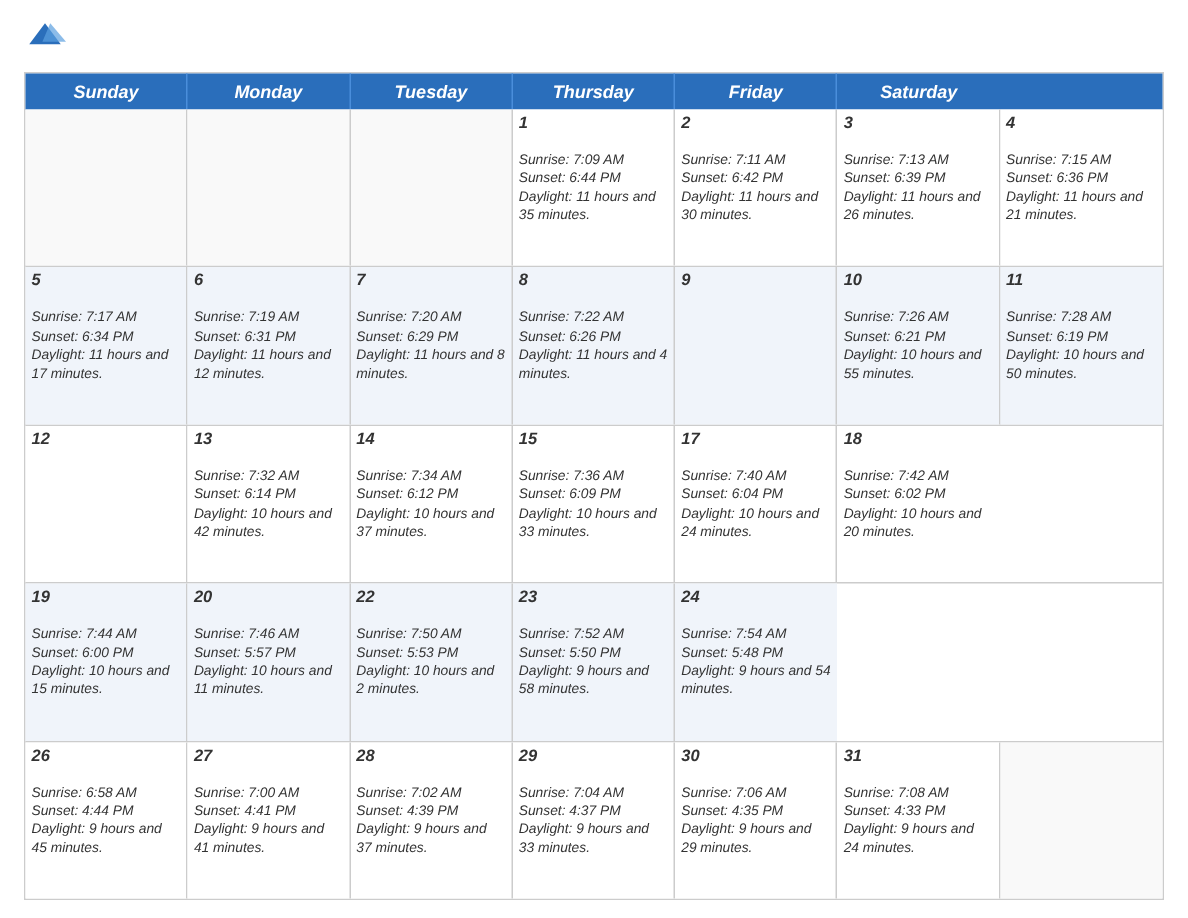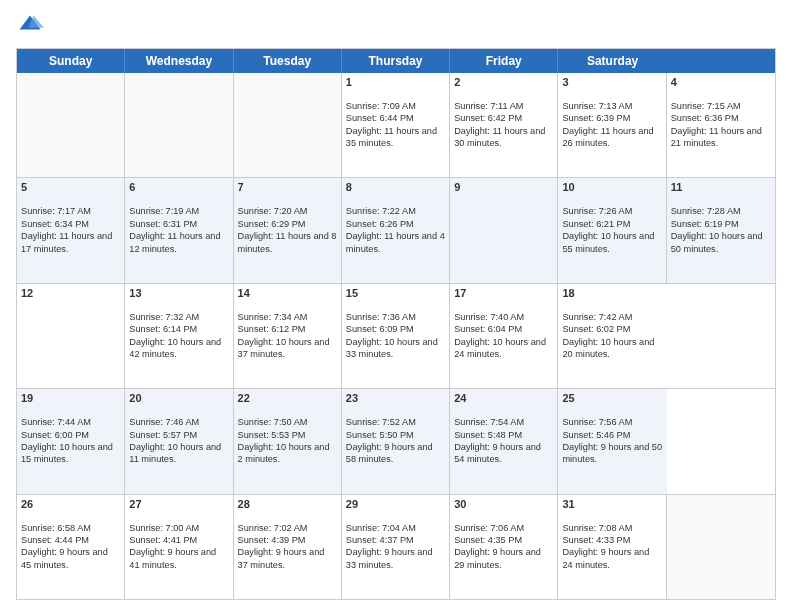--- a/index.html
+++ b/index.html
@@ -9,20 +9,21 @@
       font-family: Arial, sans-serif;
       background: #fff;
       overflow: hidden;
     }
     .page {
       width: 792px;
       height: 612px;
       padding: 12px 16px;
       display: flex;
       flex-direction: column;
+      font-style: italic;
     }
     .header {
       display: flex;
       justify-content: space-between;
       align-items: flex-start;
       margin-bottom: 8px;
     }
     .logo {
       display: flex;
       align-items: center;
@@ -130,21 +131,21 @@
     </div>
     <div class="title-block">
       <div class="cal-title"></div>
       <div class="cal-subtitle"></div>
     </div>
   </div>
 
   <div class="calendar">
     <div class="cal-head">
     <div class="cal-head-cell">Sunday</div>
-        <div class="cal-head-cell">Wednesday</div>
+        <div class="cal-head-cell">Monday</div>
         <div class="cal-head-cell">Tuesday</div>
         <div class="cal-head-cell">Thursday</div>
         <div class="cal-head-cell">Friday</div>
         <div class="cal-head-cell">Saturday</div>
       </div>
     <div class="cal-body">
     <div class="cal-row">
           <div class="cal-cell empty"></div>
           <div class="cal-cell empty"></div>
           <div class="cal-cell empty"></div>
@@ -233,24 +234,20 @@
             <div class="cell-text">Sunrise: 7:50 AM<br>Sunset: 5:53 PM<br>Daylight: 10 hours and 2 minutes.</div>
           </div>
           <div class="cal-cell alt-row">
             <div class="day-num">23</div>
             <div class="cell-text">Sunrise: 7:52 AM<br>Sunset: 5:50 PM<br>Daylight: 9 hours and 58 minutes.</div>
           </div>
           <div class="cal-cell alt-row">
             <div class="day-num">24</div>
             <div class="cell-text">Sunrise: 7:54 AM<br>Sunset: 5:48 PM<br>Daylight: 9 hours and 54 minutes.</div>
           </div>
-          <div class="cal-cell alt-row">
-            <div class="day-num">25</div>
-            <div class="cell-text">Sunrise: 7:56 AM<br>Sunset: 5:46 PM<br>Daylight: 9 hours and 50 minutes.</div>
-          </div>
         </div>
         <div class="cal-row">
           <div class="cal-cell">
             <div class="day-num">26</div>
             <div class="cell-text">Sunrise: 6:58 AM<br>Sunset: 4:44 PM<br>Daylight: 9 hours and 45 minutes.</div>
           </div>
           <div class="cal-cell">
             <div class="day-num">27</div>
             <div class="cell-text">Sunrise: 7:00 AM<br>Sunset: 4:41 PM<br>Daylight: 9 hours and 41 minutes.</div>
           </div>

